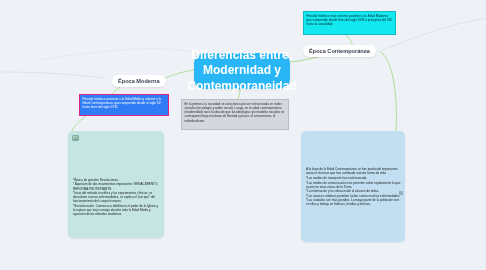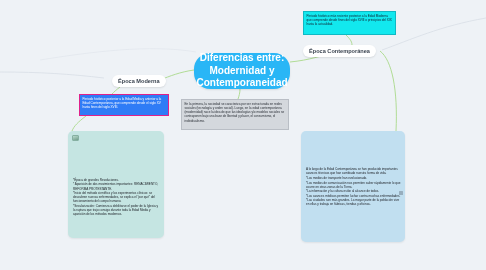--- a/index.html
+++ b/index.html
@@ -19,25 +19,25 @@
     width: 486px; height: 270px;
     pointer-events: none;
   }
 
   
   .root-node {
     position: absolute;
     left: 194px; top: 53px;
     width: 96px; height: 36px;
     background: #29b6f6;
-    border-radius: 16px;
+    border-radius: 10px;
     display: flex; align-items: center; justify-content: center;
     text-align: center;
     color: #ffffff;
-    font-size: 10px;
+    font-size: 12px;
     line-height: 1.28;
     font-weight: bold;
     padding: 2px 4px;
     box-shadow: 0 1px 2px rgba(0,0,0,0.10);
   }
 
   
   .pill {
     position: absolute;
     background: #ffffff;

